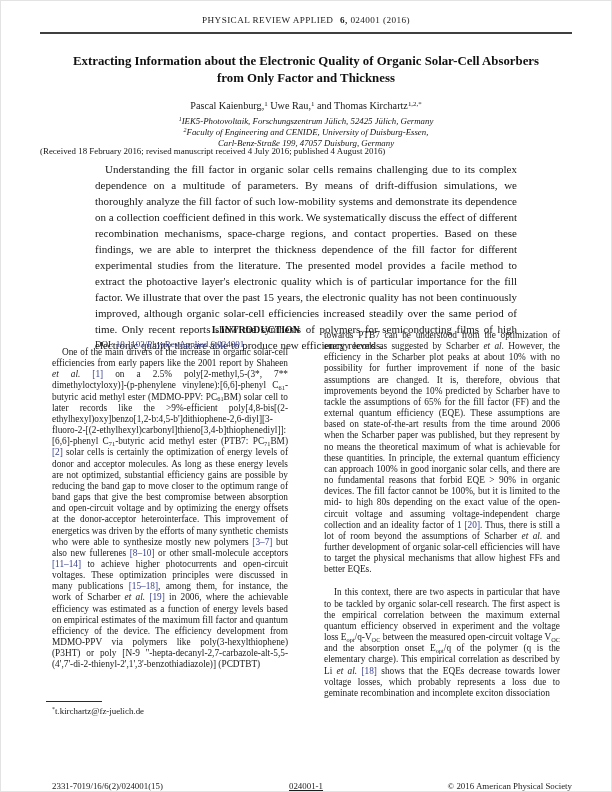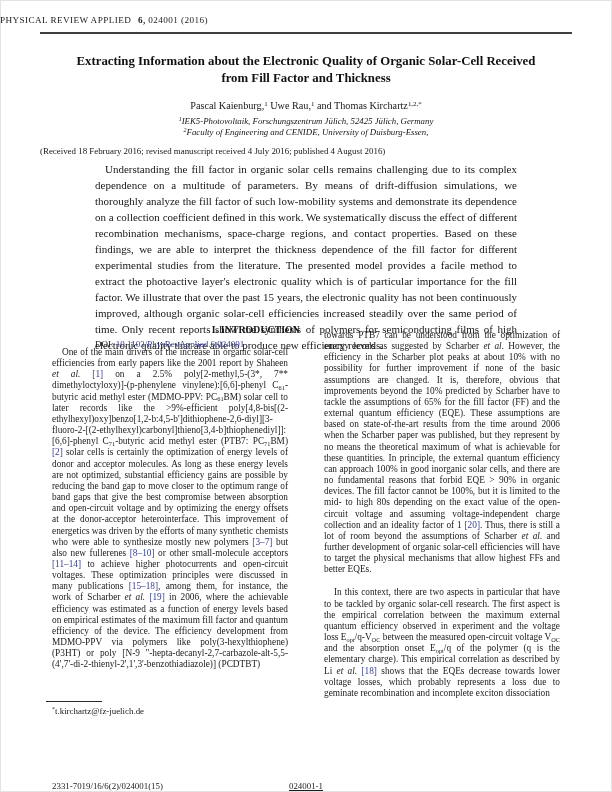--- a/index.html
+++ b/index.html
@@ -2,21 +2,21 @@
 <html><head>
 <meta charset="utf-8">
 <style>
   html,body{margin:0;padding:0;}
   body{
     width:612px;height:792px;background:#ffffff;position:relative;
     font-family:"Liberation Serif","DejaVu Serif",serif;color:#161616;
     box-shadow:inset 0 0 0 1px #e3e3e3;overflow:hidden;
   }
   .running-head{
-    position:absolute;top:15px;left:0;right:0;
+    position:absolute;top:15px;left:0;right:0;text-align:center;
     font-size:9.2px;letter-spacing:.4px;color:#1c1c1c;
   }
   .running-head .vol{font-weight:bold;margin-left:4px;}
   .head-rule{position:absolute;top:32px;left:40px;right:40px;height:2px;background:#3f3f3f;}
   .title{
     position:absolute;top:53px;left:66px;right:66px;text-align:center;
     font-size:12.8px;font-weight:bold;line-height:16.5px;color:#111;
   }
   .authors{position:absolute;top:100px;left:40px;right:40px;text-align:center;font-size:10.2px;}
   .affiliations{position:absolute;top:116px;left:40px;right:40px;text-align:center;
@@ -62,27 +62,28 @@
 </head>
 <body>
 
 <div class="running-head">
   <span>PHYSICAL REVIEW APPLIED</span>
   <span class="vol">6,</span>
   <span>024001 (2016)</span>
 </div>
 <div class="head-rule"></div>
 
-<div class="title">Extracting Information about the Electronic Quality of Organic Solar-Cell Received from Fill Factor and Thickness</div>
+<div class="title">Extracting Information about the Electronic Quality of Organic Solar-Cell Absorbers from Only Factor and Thickness</div>
 
 <div class="authors">Pascal Kaienburg,<sup>1</sup> Uwe Rau,<sup>1</sup> and Thomas Kirchartz<sup>1,2,*</sup></div>
 
 <div class="affiliations">
   <div><sup>1</sup>IEK5-Photovoltaik, Forschungszentrum Jülich, 52425 Jülich, Germany</div>
   <div><sup>2</sup>Faculty of Engineering and CENIDE, University of Duisburg-Essen,</div>
+  <div>Carl-Benz-Straße 199, 47057 Duisburg, Germany</div>
 </div>
 
 <div class="received">(Received 18 February 2016; revised manuscript received 4 July 2016; published 4 August 2016)</div>
 
 <div class="abstract"><span class="first-indent"></span><span>Understanding the fill factor in organic solar cells remains challenging due to its complex dependence on a multitude of parameters. By means of drift-diffusion simulations, we thoroughly analyze the fill factor of such low-mobility systems and demonstrate its dependence on a collection coefficient defined in this work. We systematically discuss the effect of different recombination mechanisms, space-charge regions, and contact properties. Based on these findings, we are able to interpret the thickness dependence of the fill factor for different experimental studies from the literature. The presented model provides a facile method to extract the photoactive layer's electronic quality which is of particular importance for the fill factor. We illustrate that over the past 15 years, the electronic quality has not been continuously improved, although organic solar-cell efficiencies increased steadily over the same period of time. Only recent reports show the synthesis of polymers for semiconducting films of high electronic quality that are able to produce new efficiency records.</span></div>
 
 <div class="doi-line">
   <span>DOI:</span>
   <a class="link" href="#">10.1103/PhysRevApplied.6.024001</a>
 </div>
@@ -98,13 +99,14 @@
   </div>
   <div class="col right">
     <p class="para">towards PTB7 can be understood from the optimization of energy levels as suggested by Scharber <em>et al.</em> However, the efficiency in the Scharber plot peaks at about 10% with no possibility for further improvement if none of the basic assumptions are changed. It is, therefore, obvious that improvements beyond the 10% predicted by Scharber have to tackle the assumptions of 65% for the fill factor (FF) and the external quantum efficiency (EQE). These assumptions are based on state-of-the-art results from the time around 2006 when the Scharber paper was published, but they represent by no means the theoretical maximum of what is achievable for these quantities. In principle, the external quantum efficiency can approach 100% in good inorganic solar cells, and there are no fundamental reasons that forbid EQE &gt; 90% in organic devices. The fill factor cannot be 100%, but it is limited to the mid- to high 80s depending on the exact value of the open-circuit voltage and assuming voltage-independent charge collection and an ideality factor of 1 <span class="cite">[20]</span>. Thus, there is still a lot of room beyond the assumptions of Scharber <em>et al.</em> and further development of organic solar-cell efficiencies will have to target the physical mechanisms that allow highest FFs and better EQEs.</p>
     <p class="para indent">In this context, there are two aspects in particular that have to be tackled by organic solar-cell research. The first aspect is the empirical correlation between the maximum external quantum efficiency observed in experiment and the voltage loss E<sub>opt</sub>/q-V<sub>OC</sub> between the measured open-circuit voltage V<sub>OC</sub> and the absorption onset E<sub>opt</sub>/q of the polymer (q is the elementary charge). This empirical correlation as described by Li <em>et al.</em> <span class="cite">[18]</span> shows that the EQEs decrease towards lower voltage losses, which probably represents a loss due to geminate recombination and incomplete exciton dissociation</p>
   </div>
 </div>
 
 <div class="page-footer">
   <span class="left">2331-7019/16/6(2)/024001(15)</span>
   <span class="center">024001-1</span>
+  <span class="right">© 2016 American Physical Society</span>
 </div>
 
 </body></html>

